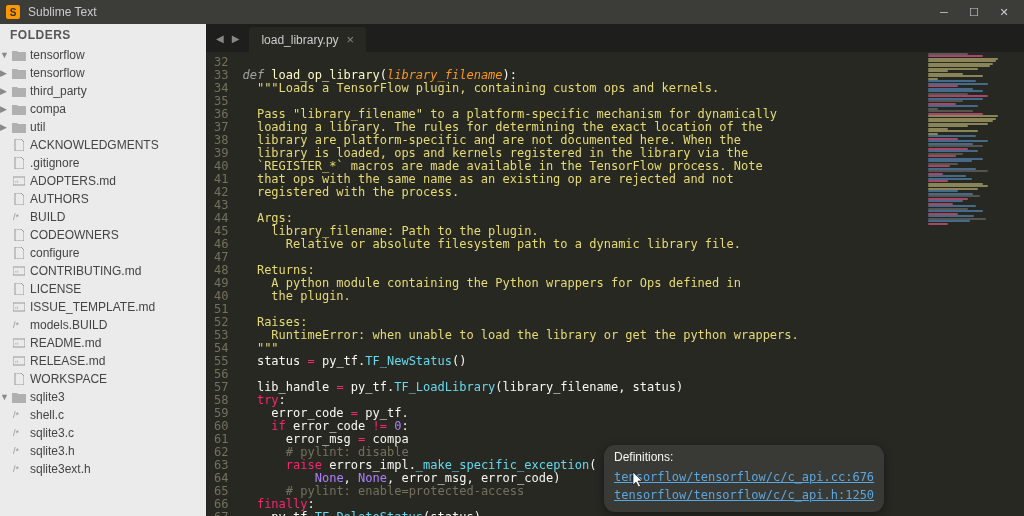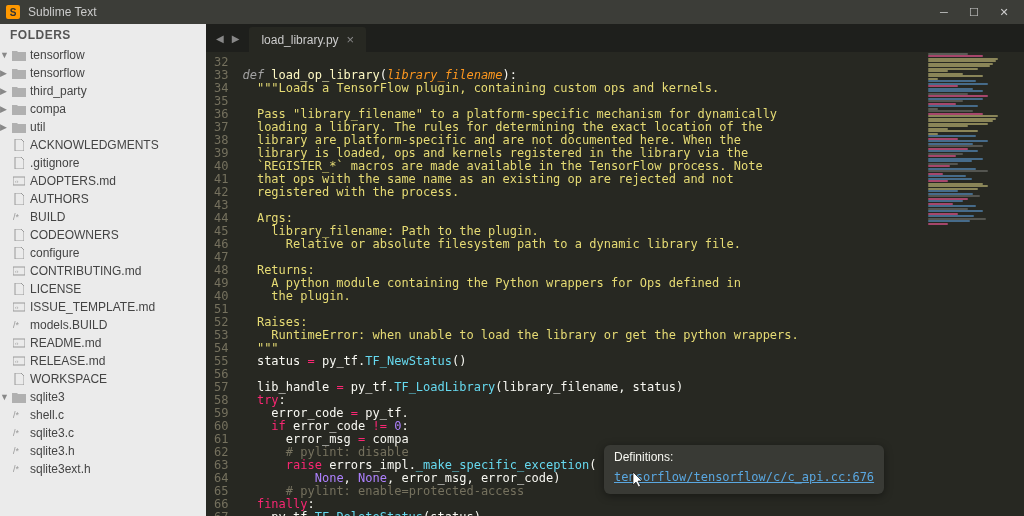--- a/index.html
+++ b/index.html
@@ -151,21 +151,21 @@
   .k-call { color: #66d9ef; }
 
   .tooltip {
     position: absolute;
     left: 398px;
     top: 393px;
     background: #393a35;
     color: #f8f8f2;
     padding: 6px 10px 8px 10px;
     font-size: 12px;
-    border-radius: 6px;
+    border-radius: 11px;
     z-index: 10;
     box-shadow: 0 2px 8px rgba(0,0,0,0.4);
   }
   .tooltip .title { color: #f8f8f2; font-family: -apple-system, sans-serif; margin-bottom: 4px; font-weight: normal; }
   .tooltip a { color: #5aa7e0; text-decoration: underline; display: block; line-height: 1.5; font-family: Consolas, monospace; }
   .tooltip .cursor {
     position: absolute;
     left: 28px;
     top: 26px;
     font-size: 14px;
@@ -478,20 +478,21 @@
           <div>64</div>
           <div>65</div>
           <div>66</div>
           <div>67</div>
         </div>
       <div class="code" id="code"><div class="line">&nbsp;</div><div class="line"><span class="k-def">def </span><span class="k-fn">load_op_library</span><span>(</span><span class="k-param">library_filename</span><span>):</span></div><div class="line"><span>  </span><span class="k-str">"""Loads a TensorFlow plugin, containing custom ops and kernels.</span></div><div class="line">&nbsp;</div><div class="line"><span class="k-str">  Pass "library_filename" to a platform-specific mechanism for dynamically</span></div><div class="line"><span class="k-str">  loading a library. The rules for determining the exact location of the</span></div><div class="line"><span class="k-str">  library are platform-specific and are not documented here. When the</span></div><div class="line"><span class="k-str">  library is loaded, ops and kernels registered in the library via the</span></div><div class="line"><span class="k-str">  `REGISTER_*` macros are made available in the TensorFlow process. Note</span></div><div class="line"><span class="k-str">  that ops with the same name as an existing op are rejected and not</span></div><div class="line"><span class="k-str">  registered with the process.</span></div><div class="line">&nbsp;</div><div class="line"><span class="k-str">  Args:</span></div><div class="line"><span class="k-str">    library_filename: Path to the plugin.</span></div><div class="line"><span class="k-str">      Relative or absolute filesystem path to a dynamic library file.</span></div><div class="line">&nbsp;</div><div class="line"><span class="k-str">  Returns:</span></div><div class="line"><span class="k-str">    A python module containing the Python wrappers for Ops defined in</span></div><div class="line"><span class="k-str">    the plugin.</span></div><div class="line">&nbsp;</div><div class="line"><span class="k-str">  Raises:</span></div><div class="line"><span class="k-str">    RuntimeError: when unable to load the library or get the python wrappers.</span></div><div class="line"><span class="k-str">  """</span></div><div class="line"><span>  status </span><span class="k-kw">=</span><span> py_tf.</span><span class="k-call">TF_NewStatus</span><span>()</span></div><div class="line">&nbsp;</div><div class="line"><span>  lib_handle </span><span class="k-kw">=</span><span> py_tf.</span><span class="k-call">TF_LoadLibrary</span><span>(library_filename, status)</span></div><div class="line"><span>  </span><span class="k-kw">try</span><span>:</span></div><div class="line"><span>    error_code </span><span class="k-kw">=</span><span> py_tf.</span></div><div class="line"><span>    </span><span class="k-kw">if</span><span> error_code </span><span class="k-kw">!=</span><span> </span><span class="k-num">0</span><span>:</span></div><div class="line"><span>      error_msg </span><span class="k-kw">=</span><span> compa</span></div><div class="line"><span>      </span><span class="k-comment"># pylint: disable</span></div><div class="line"><span>      </span><span class="k-kw">raise</span><span> errors_impl.</span><span class="k-call">_make_specific_exception</span><span>(</span></div><div class="line"><span>          </span><span class="k-const">None</span><span>, </span><span class="k-const">None</span><span>, error_msg, error_code)</span></div><div class="line"><span>      </span><span class="k-comment"># pylint: enable=protected-access</span></div><div class="line"><span>  </span><span class="k-kw">finally</span><span>:</span></div><div class="line"><span>    py_tf.</span><span class="k-call">TF_DeleteStatus</span><span>(status)</span></div></div>
 
       <div class="tooltip">
         <div class="title">Definitions:</div>
         <a>tensorflow/tensorflow/c/c_api.cc:676</a>
+        <a>tensorflow/tensorflow/c/c_api.h:1250</a>
         <span class="cursor">
           <svg width="14" height="18" viewBox="0 0 14 18">
               <path d="M1 1 L1 14 L4 11 L6.5 16 L8.5 15 L6 10 L10 10 Z" fill="#fff" stroke="#000" stroke-width="0.6"></path>
             </svg>
         </span>
       </div>
     </div>
 
     <div class="minimap" id="minimap">
         <div class="mm-line" style="width: 40px; background: rgb(90, 91, 86);"></div>

